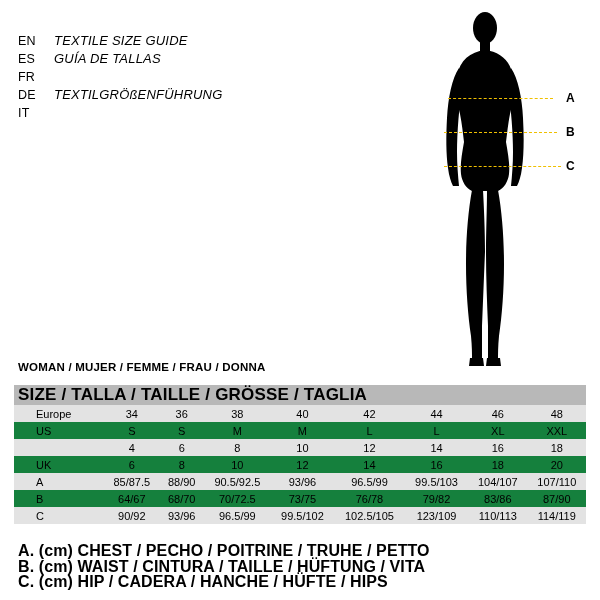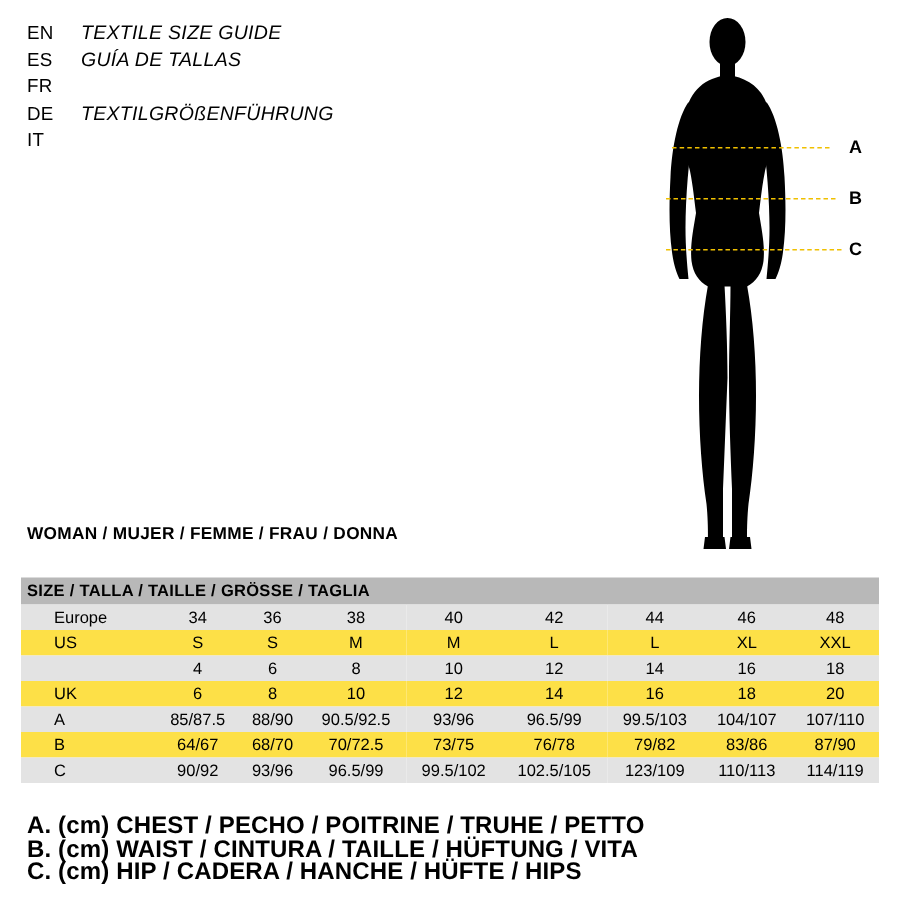--- a/index.html
+++ b/index.html
@@ -25,20 +25,21 @@
   }
   .lang-row {
     display: flex;
     align-items: baseline;
     height: 18px;
   }
   .lang-code {
     width: 36px;
     font-size: 12.5px;
     letter-spacing: 0.2px;
+    margin-top: 20px;
   }
   .lang-text {
     font-size: 13px;
     letter-spacing: 0.2px;
     font-style: italic;
   }
 
   
   .figure-area {
     position: absolute;
@@ -59,21 +60,21 @@
     position: absolute;
     font-size: 12px;
     font-weight: bold;
     color: #000;
   }
 
   
   .woman-title {
     position: absolute;
     left: 18px;
-    top: 350px;
+    top: 361px;
     font-size: 11.5px;
     font-weight: bold;
     letter-spacing: 0.2px;
   }
 
   table.size-table {
     position: absolute;
     left: 14px;
     top: 385px;
     width: 572px;
@@ -88,26 +89,26 @@
   }
   table.size-table td.rowhead {
     text-align: left;
     padding-left: 22px;
     width: 64px;
   }
   tr.header-row td {
     background: #b8b8b8;
     font-weight: bold;
     text-align: left;
-    font-size: 11px;
+    font-size: 17px;
     letter-spacing: 0.2px;
     height: 18px;
   }
   tr.shade td { background: #e3e3e3; }
-  tr.plain td { background: #fde047; }
+  tr.plain td { background: #15803d; }
 
   
   .footnotes {
     position: absolute;
     left: 18px;
     top: 543px;
     font-size: 16px;
     line-height: 15.5px;
     font-weight: bold;
     letter-spacing: 0.1px;

